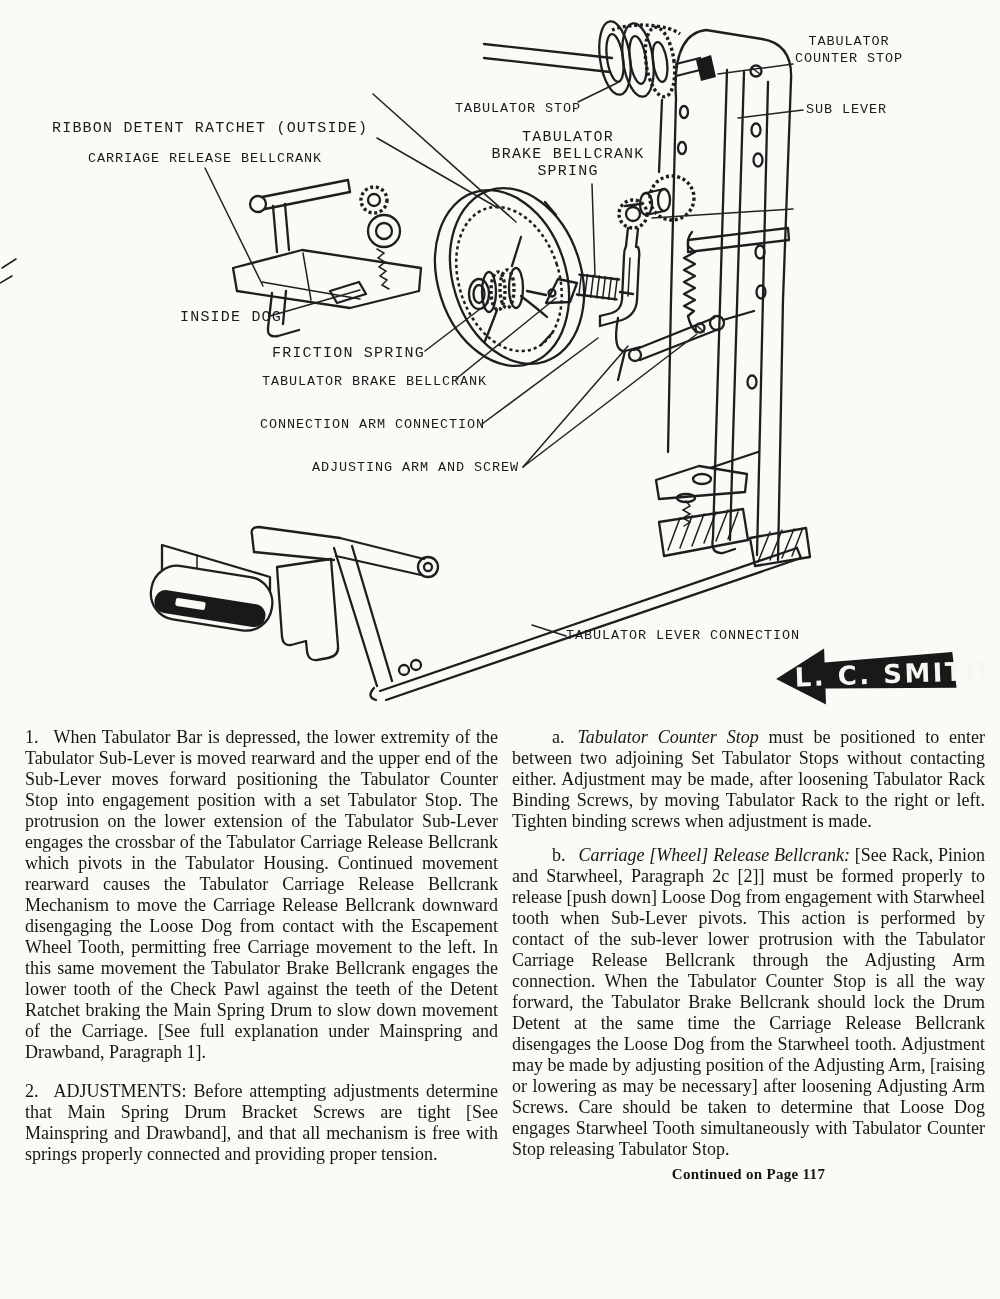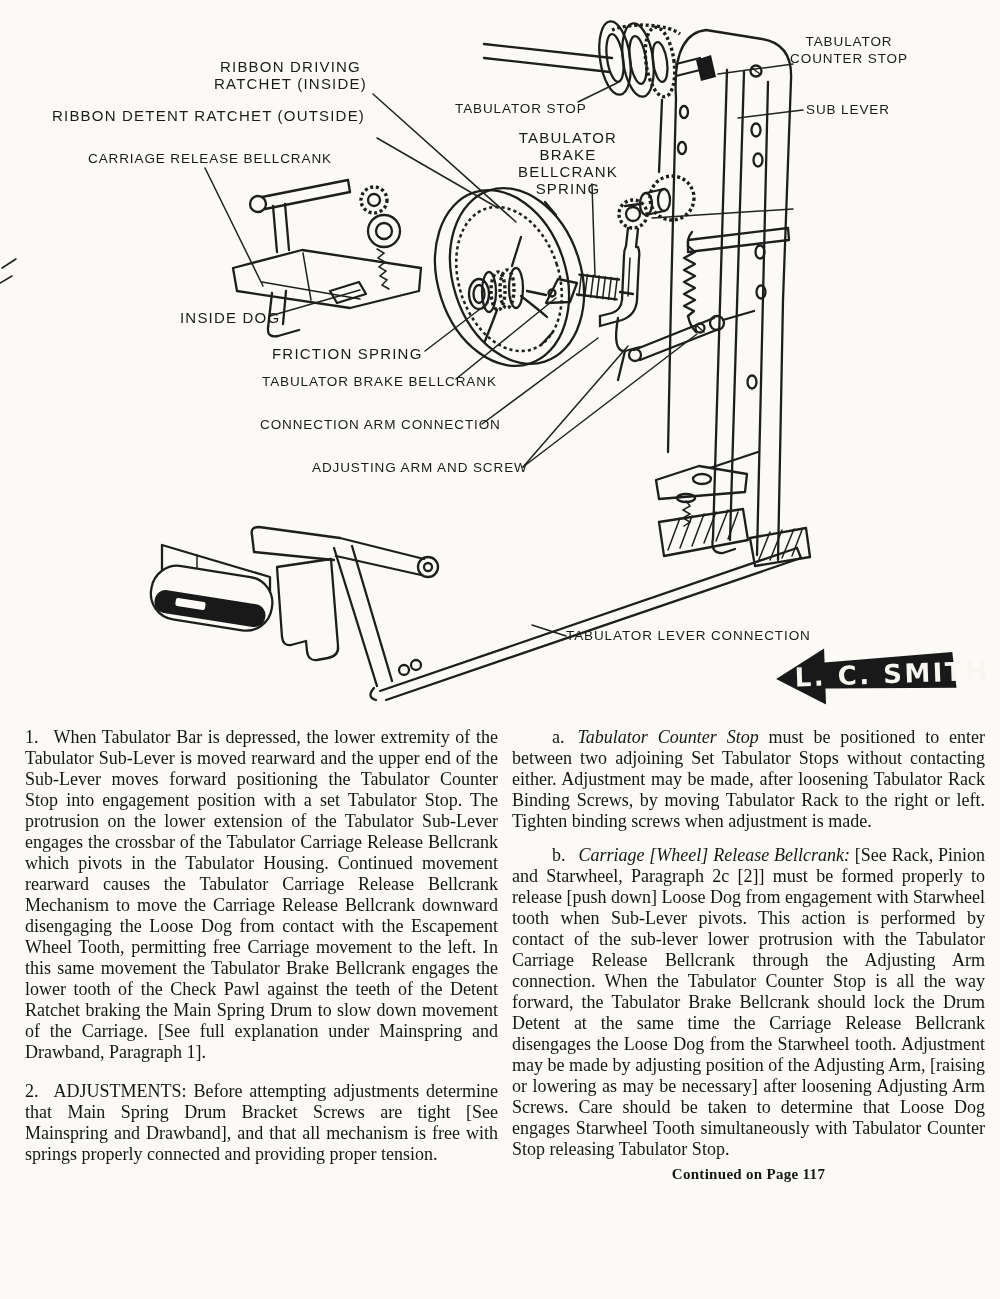--- a/index.html
+++ b/index.html
@@ -12,21 +12,21 @@
   svg .ln{stroke:#1e1e1e;stroke-width:2.3;fill:none;stroke-linecap:round;stroke-linejoin:round;}
   svg .thin{stroke:#1e1e1e;stroke-width:1.5;fill:none;stroke-linecap:round;}
   svg .teeth{stroke:#1e1e1e;stroke-width:3.4;fill:none;stroke-dasharray:3 2.7;}
   svg .teeth2{stroke:#1e1e1e;stroke-width:2.5;fill:none;stroke-dasharray:3.2 3;}
   svg .fill{fill:#191919;stroke:none;}
   svg .paperfill{fill:#fbfaf6;stroke:#1e1e1e;stroke-width:2.3;}
   svg .leader{stroke:#222;stroke-width:1.5;fill:none;stroke-linecap:round;}
   svg .arrowtext{fill:#f7f6f1;font-family:"DejaVu Sans",sans-serif;font-weight:bold;
     font-size:26px;letter-spacing:2.5px;text-anchor:middle;stroke:none;}
 
-  .fig-label{position:absolute;font-family:Liberation Sans, sans-serif;font-size:15px;
+  .fig-label{position:absolute;font-family:Liberation Mono, monospace;font-size:15px;
     line-height:17px;letter-spacing:1.2px;color:#1b1b1b;white-space:pre-line;}
   .fig-label.c{text-align:center;}
   .fig-label.sm{font-size:13.5px;letter-spacing:0.9px;}
 
   
   .col{position:absolute;width:473px;font-size:18px;line-height:21px;text-align:justify;}
   .col-left{left:25px;top:727px;}
   .col-right{left:512px;top:727px;}
   .col p{margin:0;}
   .col p + p{margin-top:18px;}
@@ -254,23 +254,21 @@
         <path class="leader" d="M523,467 L697,334"></path>
         <path class="leader" d="M566,636 L532,625"></path>
       </g>
 
       <g transform="rotate(-2 865 674)">
         <polygon class="fill" points="776,676 825,647 825,661 953,655 956,691 825,687 825,703"></polygon>
         <text class="arrowtext" x="892" y="684">L. C. SMITH</text>
       </g>
     </svg>
 
-    <div class="fig-label c" style="left:203px;top:58px;width:175px;">RIBBON DRIVING
-RATCHET (INSIDE)</div>
-    <div class="fig-label" style="left:52px;top:107px;">RIBBON DETENT RATCHET (OUTSIDE)</div>
+    <div class="fig-label" style="left:52px;top:120px;">RIBBON DETENT RATCHET (OUTSIDE)</div>
     <div class="fig-label sm" style="left:88px;top:150px;">CARRIAGE RELEASE BELLCRANK</div>
     <div class="fig-label sm" style="left:455px;top:100px;">TABULATOR STOP</div>
     <div class="fig-label c" style="left:488px;top:129px;width:160px;">TABULATOR
 BRAKE BELLCRANK
 SPRING</div>
     <div class="fig-label sm c" style="left:790px;top:33px;width:118px;">TABULATOR
 COUNTER STOP</div>
     <div class="fig-label sm" style="left:806px;top:101px;">SUB LEVER</div>
     <div class="fig-label" style="left:180px;top:309px;">INSIDE DOG</div>
     <div class="fig-label" style="left:272px;top:345px;">FRICTION SPRING</div>

